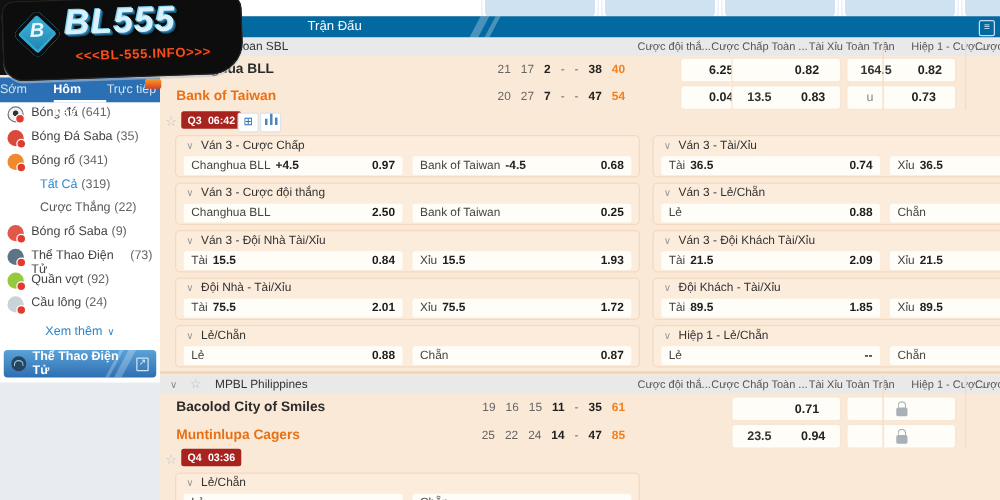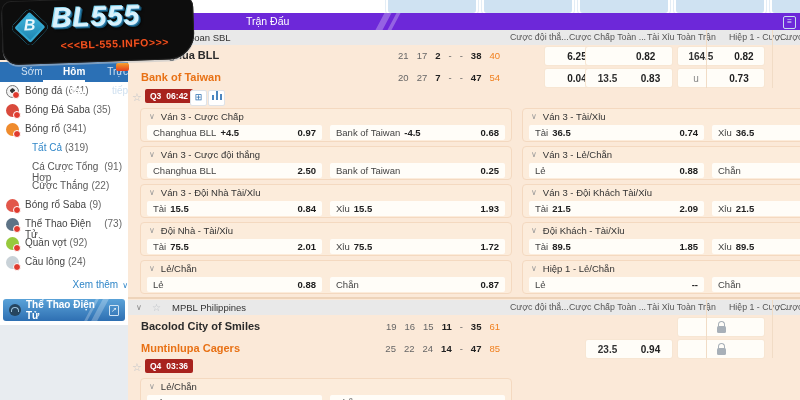--- a/index.html
+++ b/index.html
@@ -3,38 +3,38 @@
 <meta charset="utf-8">
 <style>
   html,body{margin:0;padding:0;}
   .page{position:relative;width:800px;height:400px;overflow:hidden;background:#fbe9d8;
         font-family:"Liberation Sans",sans-serif;-webkit-font-smoothing:antialiased;}
   
   .main{position:absolute;left:128px;top:0;width:672px;height:400px;}
   .top-strip{position:absolute;top:0;left:0;width:672px;height:13px;background:#fff;overflow:hidden;}
   .strip-box{position:absolute;top:-9px;width:88px;height:20px;background:#cfe2f2;
              border:2px solid #fff;border-radius:5px;box-shadow:0 0 0 1px #e3edf6;}
-  .blue-bar{position:absolute;top:13px;left:0;width:672px;height:17px;background:#6d28d9;}
+  .blue-bar{position:absolute;top:13px;left:0;width:672px;height:17px;background:#0369a1;}
   .bar-title{position:absolute;left:118px;top:0;line-height:17px;color:#fff;font-size:10.5px;}
   .stripe{position:absolute;top:0;height:17px;background:rgba(255,255,255,.28);transform:skewX(-28deg);}
   .bar-icon{position:absolute;right:4px;top:3px;width:11px;height:11px;border:1px solid #c8dcee;
             border-radius:2px;color:#dfecf7;font-size:8px;line-height:10px;text-align:center;}
   .league-row{position:absolute;left:0;width:672px;height:15px;background:#e9e9e9;}
   .lr-chev{position:absolute;left:8px;top:0;color:#888;font-size:8px;line-height:15px;}
   .lr-star{position:absolute;left:24px;top:0;color:#b9bec4;font-size:10px;line-height:15px;}
   .lname{position:absolute;left:44px;top:0;line-height:15px;font-size:9.5px;color:#333;}
   .ohead{position:absolute;top:0;line-height:15px;color:#555;font-size:8.8px;white-space:nowrap;}
   .team-row{position:absolute;left:0;width:672px;height:22px;}
   .tname{position:absolute;left:13px;top:4px;font-size:11px;font-weight:bold;color:#2b2b2b;white-space:nowrap;}
   .tname.away{color:#e87115;}
   .scores{position:absolute;left:236px;top:5px;width:136px;display:flex;justify-content:flex-end;
           font-size:9.5px;color:#666;}
   .sc{margin-left:8px;font-style:normal;}
   .sc.b{font-weight:bold;color:#222;}
-  .sc.o{font-weight:normal;color:#f08020;}
+  .sc.o{font-weight:bold;color:#f08020;}
   .obox{position:absolute;top:2px;height:18px;background:#fffdf8;border-radius:2px;display:flex;
         align-items:center;justify-content:center;font-size:10px;box-shadow:0 0 0 1px #f7e6d3;}
   .obox.win{left:386px;width:64px;margin-left:31px;}
   .obox.hcp{left:458px;width:86px;justify-content:space-around;}
   .obox.tot{left:550px;width:86px;justify-content:space-around;}
   .obox b{font-weight:bold;color:#222;}
   .obox .oline{font-weight:bold;color:#333;}
   .obox .oline.dim{font-weight:normal;color:#888;}
   .vsep{position:absolute;width:1px;background:#f1dcc6;}
   .status-row{position:absolute;left:0;width:672px;height:18px;}
@@ -55,40 +55,40 @@
   .mcell .mline{font-weight:bold;color:#222;margin-left:4px;}
   .mcell .modds{margin-left:auto;font-weight:bold;color:#1c1c1c;}
   .match-divider{position:absolute;left:0;width:672px;height:2px;background:#eed4ba;}
   .lock{display:inline-block;width:9px;height:7px;background:#a8b0b8;border-radius:1.5px;
         position:relative;margin-top:4px;}
   .lock:before{content:"";position:absolute;top:-5px;left:1px;width:7px;height:6px;box-sizing:border-box;
         border:1.5px solid #a8b0b8;border-bottom:none;border-radius:4px 4px 0 0;}
   
   .sidebar{position:absolute;left:0;top:62px;width:128px;height:338px;background:#e8ecf0;}
   .side-tabs{height:20px;background:#2b70b5;display:flex;font-size:10px;color:#cfe0f0;}
-  .stab{flex:1;text-align:right;line-height:19px;position:relative;box-sizing:border-box;padding-left:16px;}
+  .stab{flex:1;text-align:left;line-height:19px;position:relative;box-sizing:border-box;}
   .stab.active{color:#fff;font-weight:bold;border-bottom:2px solid #fff;}
   .hotdot{position:absolute;top:1px;right:-1px;width:13px;height:8px;border-radius:2px;
           background:linear-gradient(#f6a12c,#e23c1e);}
   .side-panel{background:#fff;padding:3px 0 4px;}
   .side-item{height:19px;display:flex;align-items:flex-start;padding:0 6px;font-size:10px;color:#444;}
   .side-item .cnt{margin-left:3px;color:#666;}
   .side-item.sub{padding-left:32px;color:#555;}
   .side-item.sub.active{color:#2f86c8;}
   .s-icon{width:13px;height:13px;border-radius:50%;margin-right:6px;position:relative;flex:none;}
   .s-icon:after{content:"";position:absolute;right:-2px;bottom:-2px;width:6px;height:6px;
         border-radius:50%;background:#e03b2f;border:1px solid #fff;}
   .ic-soccer{background:radial-gradient(circle at 50% 42%,#333 2px,#f2f2f2 2.5px);border:1px solid #777;box-sizing:border-box;}
   .ic-soccer-saba{background:#d94a3c;}
   .ic-basketball{background:#ef8b2d;}
   .ic-basketball-saba{background:#e2574a;}
   .ic-esports{background:#5d7386;}
   .ic-tennis{background:#97c93d;}
   .ic-badminton{background:#c9d2d8;}
-  .side-more{height:20px;text-align:right;color:#2f86c8;font-size:10px;line-height:20px;}
+  .side-more{height:20px;text-align:center;color:#2f86c8;font-size:10px;line-height:20px;}
   .side-more .chev{font-size:8px;margin-left:4px;}
   .side-banner{margin:4px 3px 0;height:22px;background:linear-gradient(180deg,#5aa2d8,#2e6fb2);
         border-radius:3px;display:flex;align-items:center;color:#fff;font-weight:bold;font-size:10px;
         padding:0 6px;gap:5px;position:relative;overflow:hidden;}
   .sb-head{width:12px;height:12px;border-radius:50%;background:#26455f;position:relative;flex:none;}
   .sb-head:before{content:"";position:absolute;left:2px;top:3px;width:8px;height:5px;box-sizing:border-box;
         border:1.5px solid #9fc4de;border-bottom:none;border-radius:4px 4px 0 0;}
   .sb-stripe{position:absolute;top:0;height:22px;width:6px;background:rgba(255,255,255,.25);transform:skewX(-28deg);}
   .sb-ext{margin-left:auto;width:9px;height:9px;border:1px solid #cfe3f3;border-radius:1px;
         font-size:7px;color:#e8f2fa;line-height:8px;text-align:center;font-weight:normal;}
@@ -398,20 +398,24 @@
       <span class="tname">Bacolod City of Smiles</span>
       <span class="scores">
         <i class="sc">19</i>
         <i class="sc">16</i>
         <i class="sc">15</i>
         <i class="sc b">11</i>
         <i class="sc">-</i>
         <i class="sc b">35</i>
         <i class="sc o">61</i>
       </span>
+      <div class="obox hcp">
+          <span class="oline"></span>
+          <b>0.71</b>
+        </div>
       <div class="obox tot">
           <span class="lock"></span>
         </div>
     </div>
 
     <div class="team-row" style="top:338px">
       <span class="tname away">Muntinlupa Cagers</span>
       <span class="scores">
         <i class="sc">25</i>
         <i class="sc">22</i>
@@ -479,24 +483,20 @@
       <div class="side-item">
           <span class="s-icon ic-basketball"></span>
           <span>Bóng rổ</span>
           <span class="cnt">(341)</span>
         </div>
       <div class="side-item sub active">
           <span>Tất Cả</span>
           <span class="cnt">(319)</span>
         </div>
       <div class="side-item sub">
-          <span>Cá Cược Tổng Hợp</span>
-          <span class="cnt">(91)</span>
-        </div>
-      <div class="side-item sub">
           <span>Cược Thắng</span>
           <span class="cnt">(22)</span>
         </div>
       <div class="side-item">
           <span class="s-icon ic-basketball-saba"></span>
           <span>Bóng rổ Saba</span>
           <span class="cnt">(9)</span>
         </div>
       <div class="side-item">
           <span class="s-icon ic-esports"></span>

